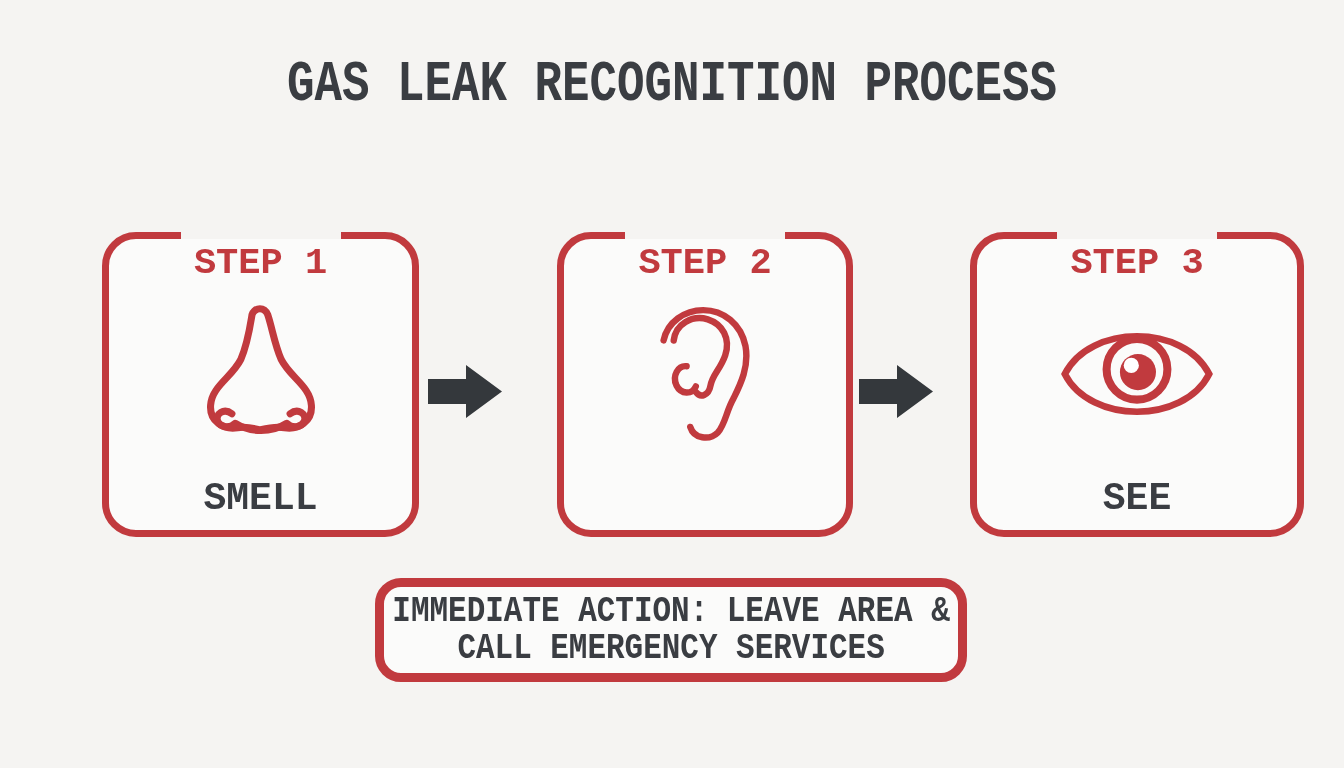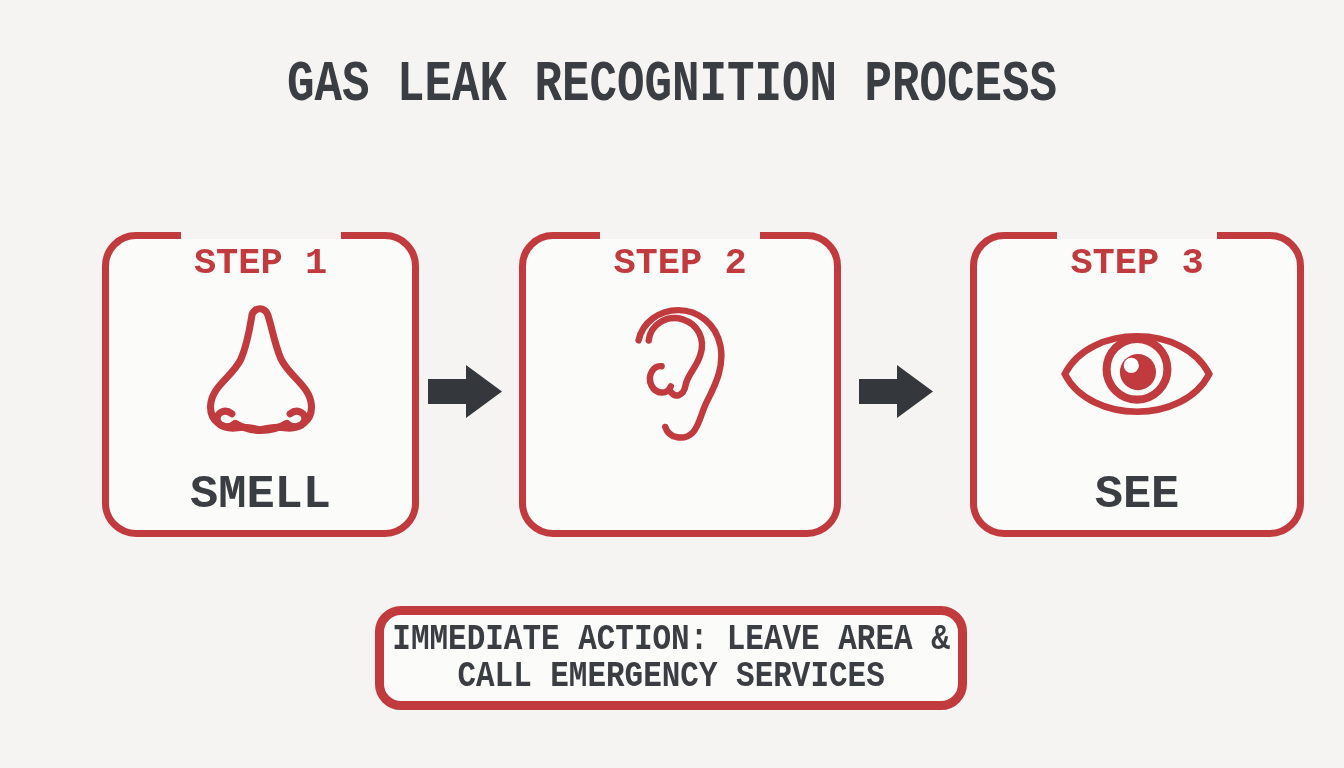--- a/index.html
+++ b/index.html
@@ -25,54 +25,54 @@
     white-space:nowrap;
   }
   .card{
     position:absolute;top:232px;height:305px;box-sizing:border-box;
     background:var(--card-background);
     border:7px solid var(--accent-red);
     border-radius:34px;
     margin-left:20px;
   }
   .card1{left:82px;width:317px;}
-  .card2{left:499px;width:322px;}
+  .card2{left:537px;width:296px;}
   .card3{left:950px;width:334px;}
   .notch{
     position:absolute;top:-7px;left:50%;transform:translateX(-50%);
     width:160px;height:7px;background:var(--background);
   }
   .step-num{
     position:absolute;top:4px;left:0;width:100%;margin:0;
     text-align:center;font-size:37px;font-weight:700;line-height:1.1;
     color:var(--accent-red);
   }
   .icon-box{position:absolute;left:0;width:100%;display:flex;justify-content:center;}
   .card1 .icon-box{top:64px;}
   .card2 .icon-box{top:63px;}
   .card3 .icon-box{top:92px;}
   .sense{
     position:absolute;bottom:12px;left:0;width:100%;
-    text-align:center;font-size:47px;font-weight:700;line-height:1;
+    text-align:center;font-size:38px;font-weight:700;line-height:1;
     color:var(--text-dark);
   }
   .st{fill:none;stroke:var(--accent-red);stroke-linecap:round;stroke-linejoin:round;}
   svg.nose .st{stroke-width:6.3;}
   svg.ear  .st{stroke-width:7;}
   svg.eye  .st{stroke-width:7;}
   svg.eye  .ring{stroke-width:8.5;}
   svg.eye  .almond{stroke-linejoin:miter;stroke-linecap:butt;}
   .pupil{fill:var(--accent-red);}
   .hl{fill:var(--highlight-white);}
   .arrow{position:absolute;width:77px;height:55px;}
   .arrow svg polygon{fill:var(--arrow-dark);}
   .arrow1{left:428px;top:364px;}
   .arrow2{left:859px;top:364px;}
   .banner{
-    position:absolute;left:375px;top:606px;width:592px;height:104px;
+    position:absolute;left:375px;top:578px;width:592px;height:104px;
     box-sizing:border-box;background:var(--card-background);
     border:9px solid var(--accent-red);border-radius:26px;
     display:flex;align-items:center;justify-content:center;
   }
   .banner-text{
     text-align:center;font-size:36px;font-weight:700;line-height:37px;
     color:var(--text-dark);white-space:nowrap;
     transform:scaleX(0.86);transform-origin:50% 50%;
   }
 </style>

